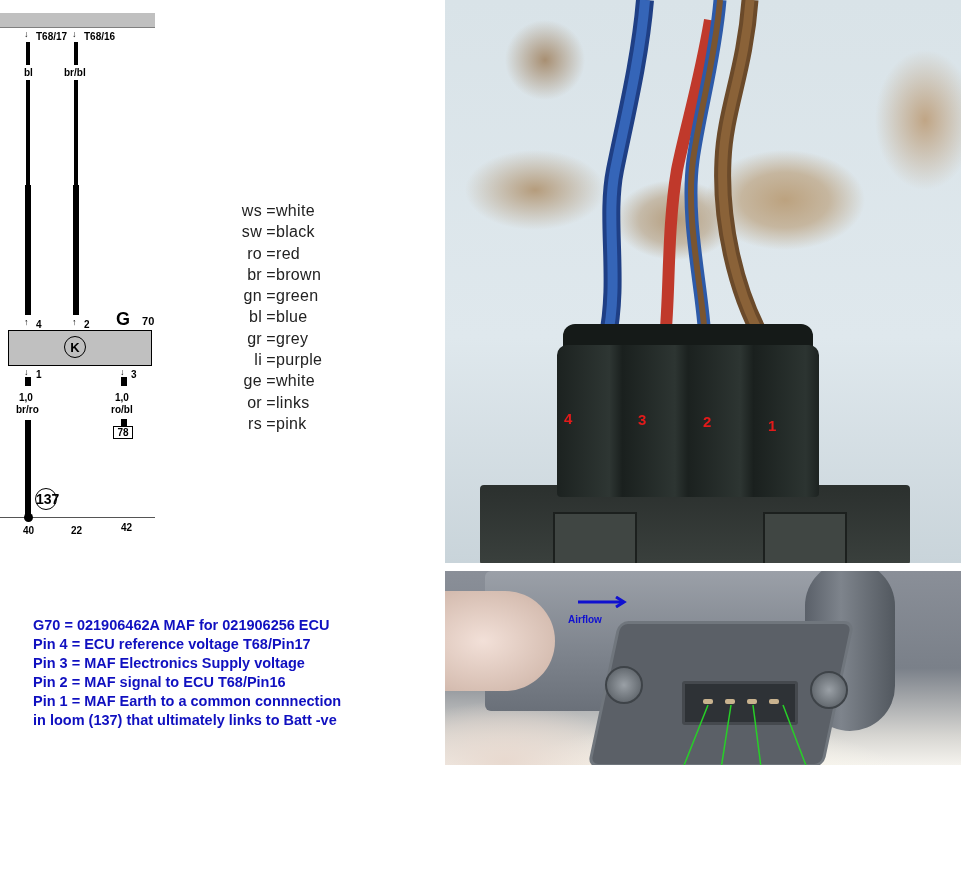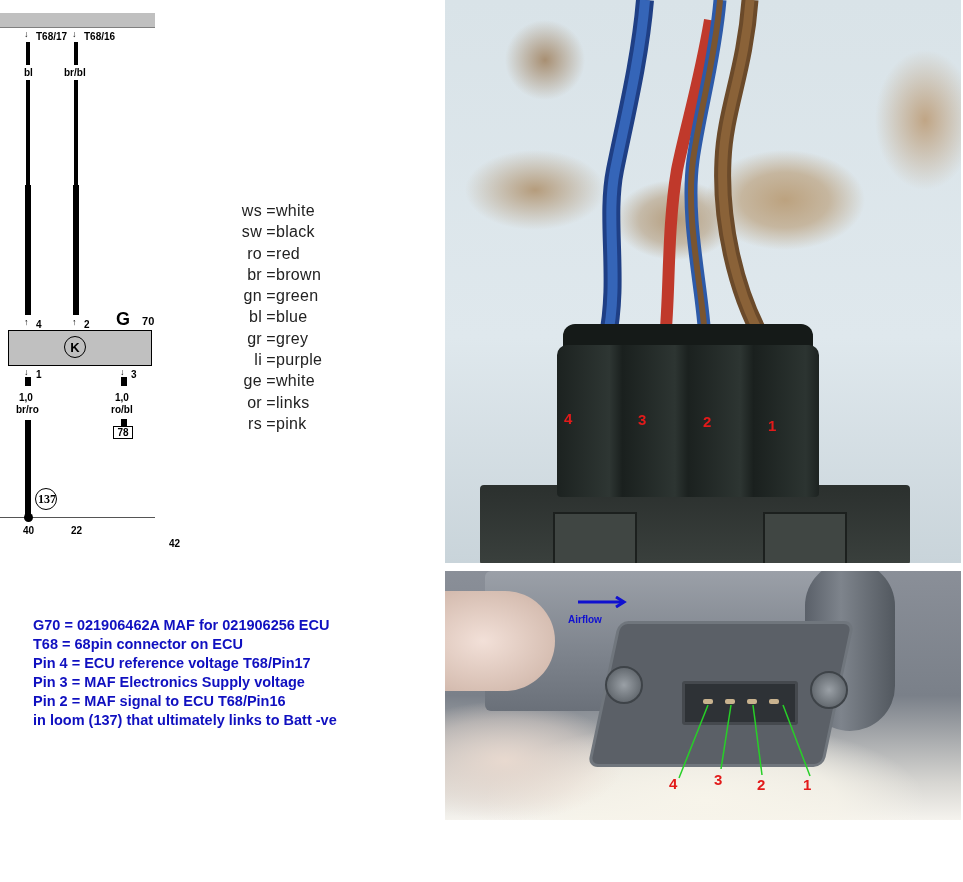--- a/index.html
+++ b/index.html
@@ -15,21 +15,21 @@
   .wire { background: #000; }
   .wire-thin { width: 4px; }
   .wire-thick { width: 6px; }
   .sch-label { font-size: 10px; font-weight: bold; color: #000; white-space: nowrap; line-height: 11px; }
   .arrow-down, .arrow-up { font-size: 9px; font-weight: bold; line-height: 9px; color:#000; }
   .g70-box { left: 8px; top: 330px; width: 144px; height: 36px; background: #c0c0c0; border: 1px solid #000; box-sizing: border-box; }
   .g70-sym { left: 64px; top: 336px; width: 22px; height: 22px; border: 1.5px solid #000; border-radius: 50%; box-sizing: border-box; display:flex; align-items:center; justify-content:center; font-size: 13px; font-weight: bold; }
   .g70-title { left: 116px; top: 309px; font-size: 18px; font-weight: bold; color:#000; }
   .g70-title .sub { font-size: 11px; margin-left: 12px; }
   .ref-box { left: 113px; top: 426px; width: 20px; height: 13px; border: 1px solid #000; box-sizing: border-box; font-size: 10px; font-weight: bold; text-align: center; line-height: 11px; }
-  .ref-circle { left: 35px; top: 488px; width: 22px; height: 22px; border: 1px solid #000; border-radius: 50%; box-sizing: border-box; font-size: 12px; font-weight: bold; text-align:right; line-height: 20px; font-family: Liberation Serif, serif; }
+  .ref-circle { left: 35px; top: 488px; width: 22px; height: 22px; border: 1px solid #000; border-radius: 50%; box-sizing: border-box; font-size: 14px; font-weight: bold; text-align:right; line-height: 20px; }
   .ground-line { left: 0; top: 517px; width: 155px; height: 1px; background: #555; }
   .ground-dot { left: 24px; top: 513px; width: 9px; height: 9px; border-radius: 50%; background: #000; }
 
   
   .legend { left: 228px; top: 200px; text-align: right; }
   .legend-row { display: flex; font-size: 16px; color: #222; height: 21.3px; line-height: 21px; letter-spacing: 0.3px; }
   .legend-code { width: 34px; }
   .legend-eq { width: 14px; }
 
   
@@ -52,21 +52,21 @@
     position: absolute; left: 112px; top: 345px; width: 262px; height: 152px;
     background: linear-gradient(90deg, #1c2220 0%, #2e3633 20%, #1a201e 25%, #2d3532 45%, #1b211f 50%, #2d3532 70%, #1a201e 75%, #2c3431 95%, #1d2321 100%);
     border-radius: 10px 10px 4px 4px;
   }
   .connector-top { position: absolute; left: 118px; top: 324px; width: 250px; height: 30px; background: #151a18; border-radius: 12px 12px 0 0; }
   .ecu-base { position: absolute; left: 35px; top: 485px; width: 430px; height: 80px; background: linear-gradient(180deg, #2b302e, #3a403d); border-radius: 4px; }
   .ecu-slot { position: absolute; top: 512px; width: 80px; height: 50px; background: #404643; border: 2px solid #1c201e; }
   .pin-label { position: absolute; color: #e21a1a; font-weight: bold; font-size: 15px; font-family: "Liberation Sans", sans-serif; }
 
   .photo-bottom {
-    left: 445px; top: 571px; width: 516px; height: 249px;
+    left: 445px; top: 571px; width: 516px; height: 194px;
     background:
       radial-gradient(ellipse 120px 60px at 60px 190px, #e8d9cf 0%, rgba(232,217,207,0.4) 70%, transparent 100%),
       radial-gradient(ellipse 220px 80px at 260px 230px, #f7f4ea 0%, rgba(247,244,234,0.8) 60%, transparent 100%),
       linear-gradient(180deg, #8a8f98 0%, #7a8089 50%, #d7d6d2 85%, #f5f3ee 100%);
   }
   .maf-housing { position: absolute; left: 40px; top: 0px; width: 340px; height: 140px; background: linear-gradient(180deg, #9ba0a8, #7d838c 60%, #6a7079); border-radius: 6px; }
   .maf-ring { position: absolute; left: 360px; top: -10px; width: 90px; height: 170px; border-radius: 45px; background: linear-gradient(90deg, #5a6069, #7e848c 40%, #52585f); }
   .maf-plate { position: absolute; left: 158px; top: 50px; width: 230px; height: 140px; background: #5b6067; transform: skewX(-12deg); border-radius: 10px; border: 3px solid #70767d; }
   .maf-socket { position: absolute; left: 237px; top: 110px; width: 110px; height: 38px; background: #2e3236; border: 3px solid #45494e; border-radius: 3px; }
   .maf-pin { position: absolute; top: 128px; width: 10px; height: 5px; background: #c9b38f; border-radius: 2px; }
@@ -120,21 +120,21 @@
   <div class="abs wire wire-thick" style="left:121px;top:419px;height:7px;"></div>
   <div class="abs ref-box">78</div>
 
   <div class="abs wire wire-thick" style="left:25px;top:420px;height:97px;"></div>
   <div class="abs ref-circle">137</div>
 
   <div class="abs ground-line"></div>
   <div class="abs ground-dot"></div>
   <div class="abs sch-label" style="left:23px;top:525px;">40</div>
   <div class="abs sch-label" style="left:71px;top:525px;">22</div>
-  <div class="abs sch-label" style="left:121px;top:538px;margin-left:48px;">42</div>
+  <div class="abs sch-label" style="left:121px;top:522px;">42</div>
 </div>
 
 <div class="abs legend">
   <div class="legend-row">
       <span class="legend-code">ws</span>
       <span class="legend-eq">=</span>
       <span>white</span>
     </div>
   <div class="legend-row">
       <span class="legend-code">sw</span>
@@ -183,24 +183,24 @@
     </div>
   <div class="legend-row">
       <span class="legend-code">rs</span>
       <span class="legend-eq">=</span>
       <span>pink</span>
     </div>
 </div>
 
 <div class="abs notes">
   <div class="note-line">G70 = 021906462A MAF for 021906256 ECU</div>
-  <div class="note-line">T68 = 68pin connector on ECU</div>
   <div class="note-line">Pin 4 = ECU reference voltage T68/Pin17</div>
   <div class="note-line">Pin 3 = MAF Electronics Supply voltage</div>
   <div class="note-line">Pin 2 = MAF signal to ECU T68/Pin16</div>
+  <div class="note-line">Pin 1 = MAF Earth to a common connnection</div>
   <div class="note-line">in loom (137) that ultimately links to Batt -ve</div>
 </div>
 
 <div class="abs photo photo-top">
 
   <svg class="abs" style="left:0;top:0;" width="516" height="350">
     <path d="M200 0 C195 60 180 120 170 170 C160 220 175 280 162 340" stroke="#1f3f85" stroke-width="18" fill="none"></path>
     <path d="M200 0 C195 60 180 120 170 170 C160 220 175 280 162 340" stroke="#3565b8" stroke-width="10" fill="none"></path>
     <path d="M265 20 C255 80 240 130 232 170 C222 230 225 290 220 340" stroke="#c0392b" stroke-width="12" fill="none"></path>
     <path d="M275 0 C270 60 255 110 248 160 C240 220 258 290 260 340" stroke="#2d5aa8" stroke-width="13" fill="none"></path>

